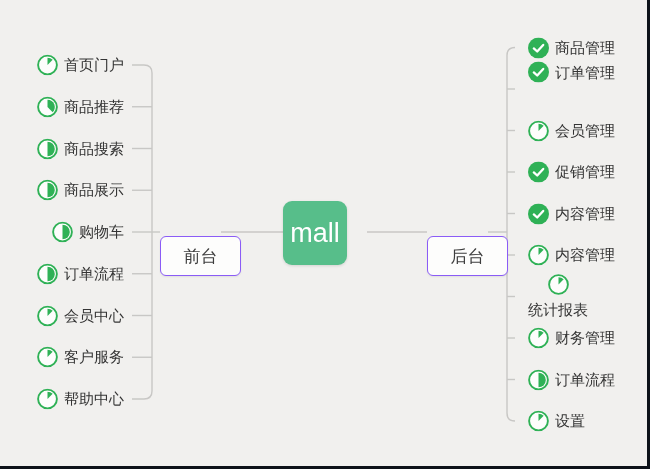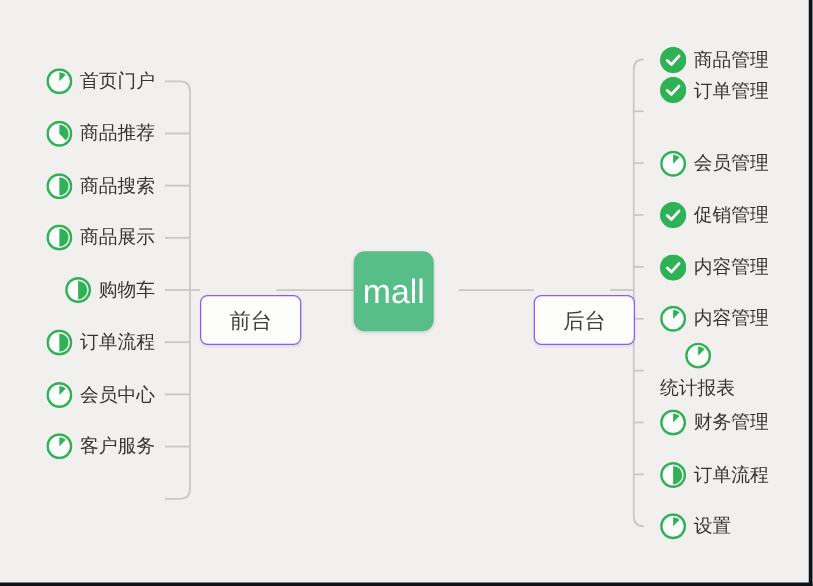--- a/index.html
+++ b/index.html
@@ -144,20 +144,29 @@
     </div>
     <div class="topic-item" style="top: 357.25px; right: 523px;">
       <span class="icon">
         <svg viewBox="0 0 21 21">
           <circle cx="10.5" cy="10.5" r="9.4" fill="#fdfdfc" stroke="#2fb156" stroke-width="1.9"></circle>
           <path d="M10.5,10.5 L10.5,3.2 A7.3,7.3 0 0 1 15.66,5.34 Z" fill="#2fb156"></path>
         </svg>
       </span>
       <span>客户服务</span>
     </div>
+    <div class="topic-item" style="top: 399px; right: 523px;">
+      <span class="icon">
+        <svg viewBox="0 0 21 21">
+          <circle cx="10.5" cy="10.5" r="9.4" fill="#fdfdfc" stroke="#2fb156" stroke-width="1.9"></circle>
+          <path d="M10.5,10.5 L10.5,3.2 A7.3,7.3 0 0 1 15.66,5.34 Z" fill="#2fb156"></path>
+        </svg>
+      </span>
+      <span>帮助中心</span>
+    </div>
     <div class="topic-item" style="top: 47.5px; left: 528px;">
       <span class="icon">
         <svg viewBox="0 0 21 21">
           <circle cx="10.5" cy="10.5" r="10.5" fill="#2fb156"></circle>
           <path d="M5.8,10.9 L9.2,14 L15.2,7.4" fill="none" stroke="#ffffff" stroke-width="2.3" stroke-linecap="round" stroke-linejoin="round"></path>
         </svg>
       </span>
       <span>商品管理</span>
     </div>
     <div class="topic-item" style="top: 72px; left: 528px; align-items: flex-end;">

